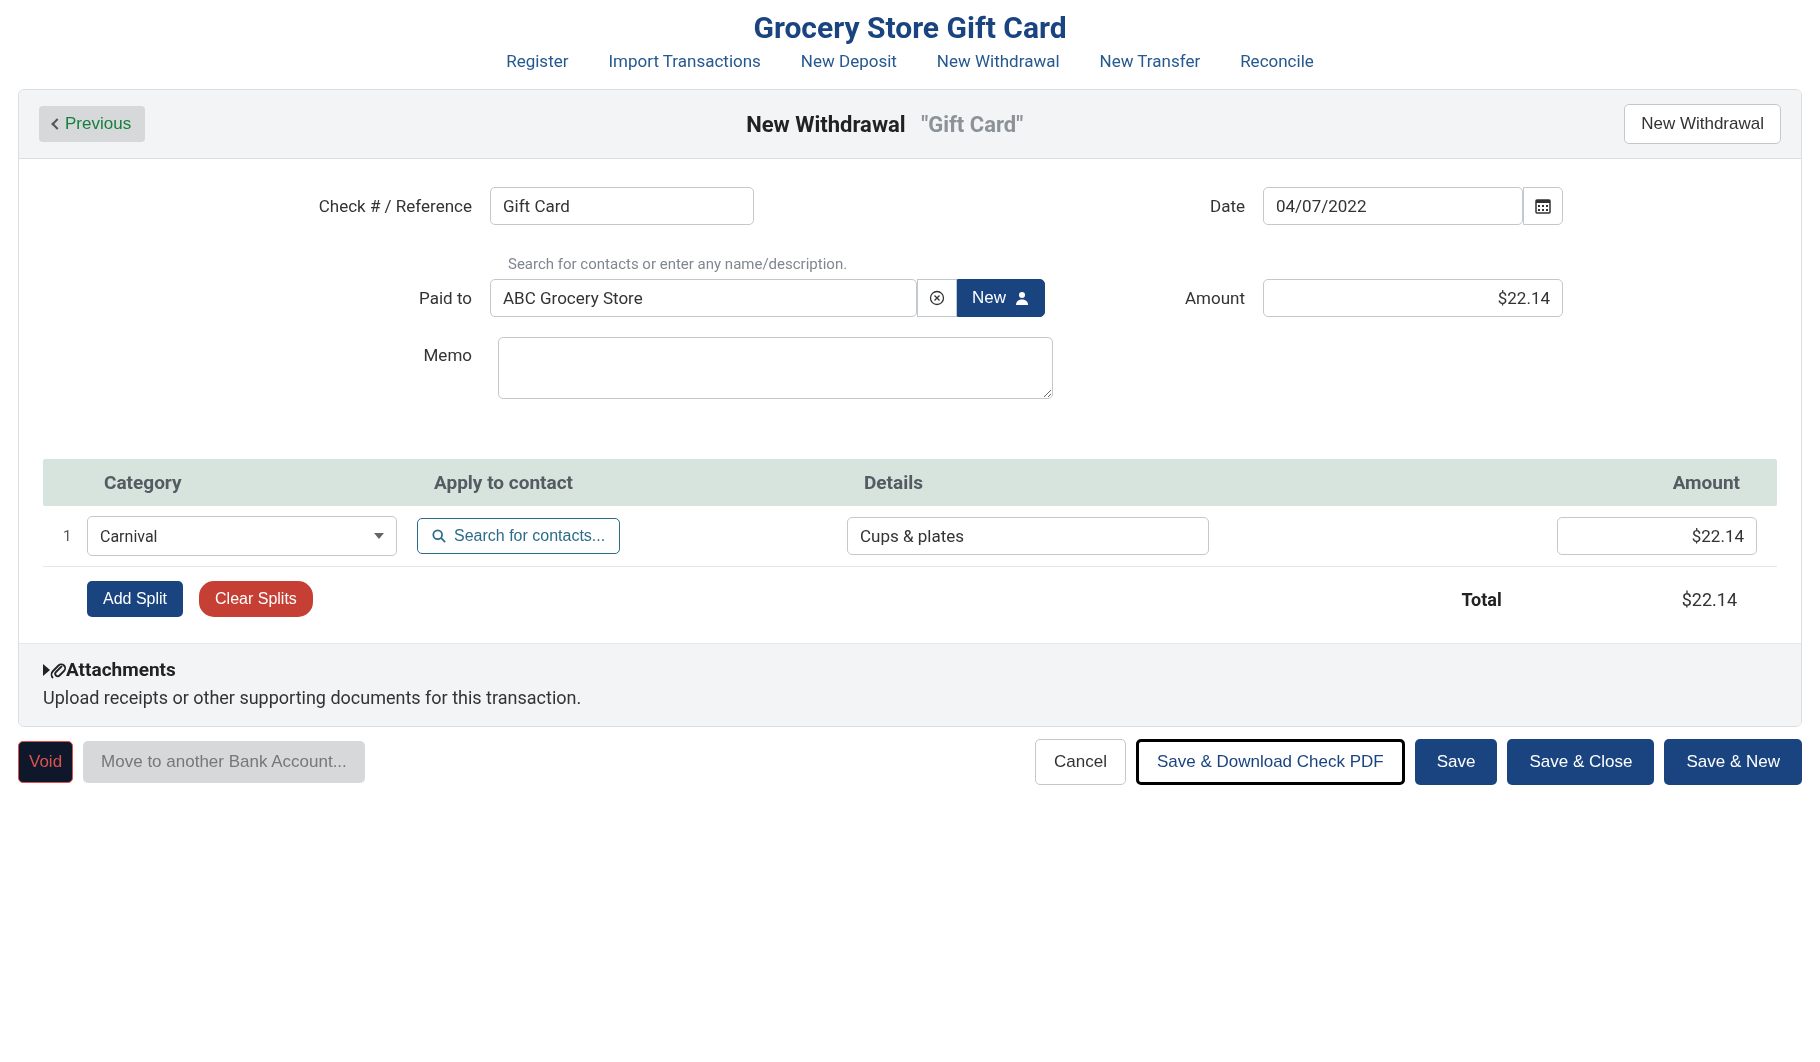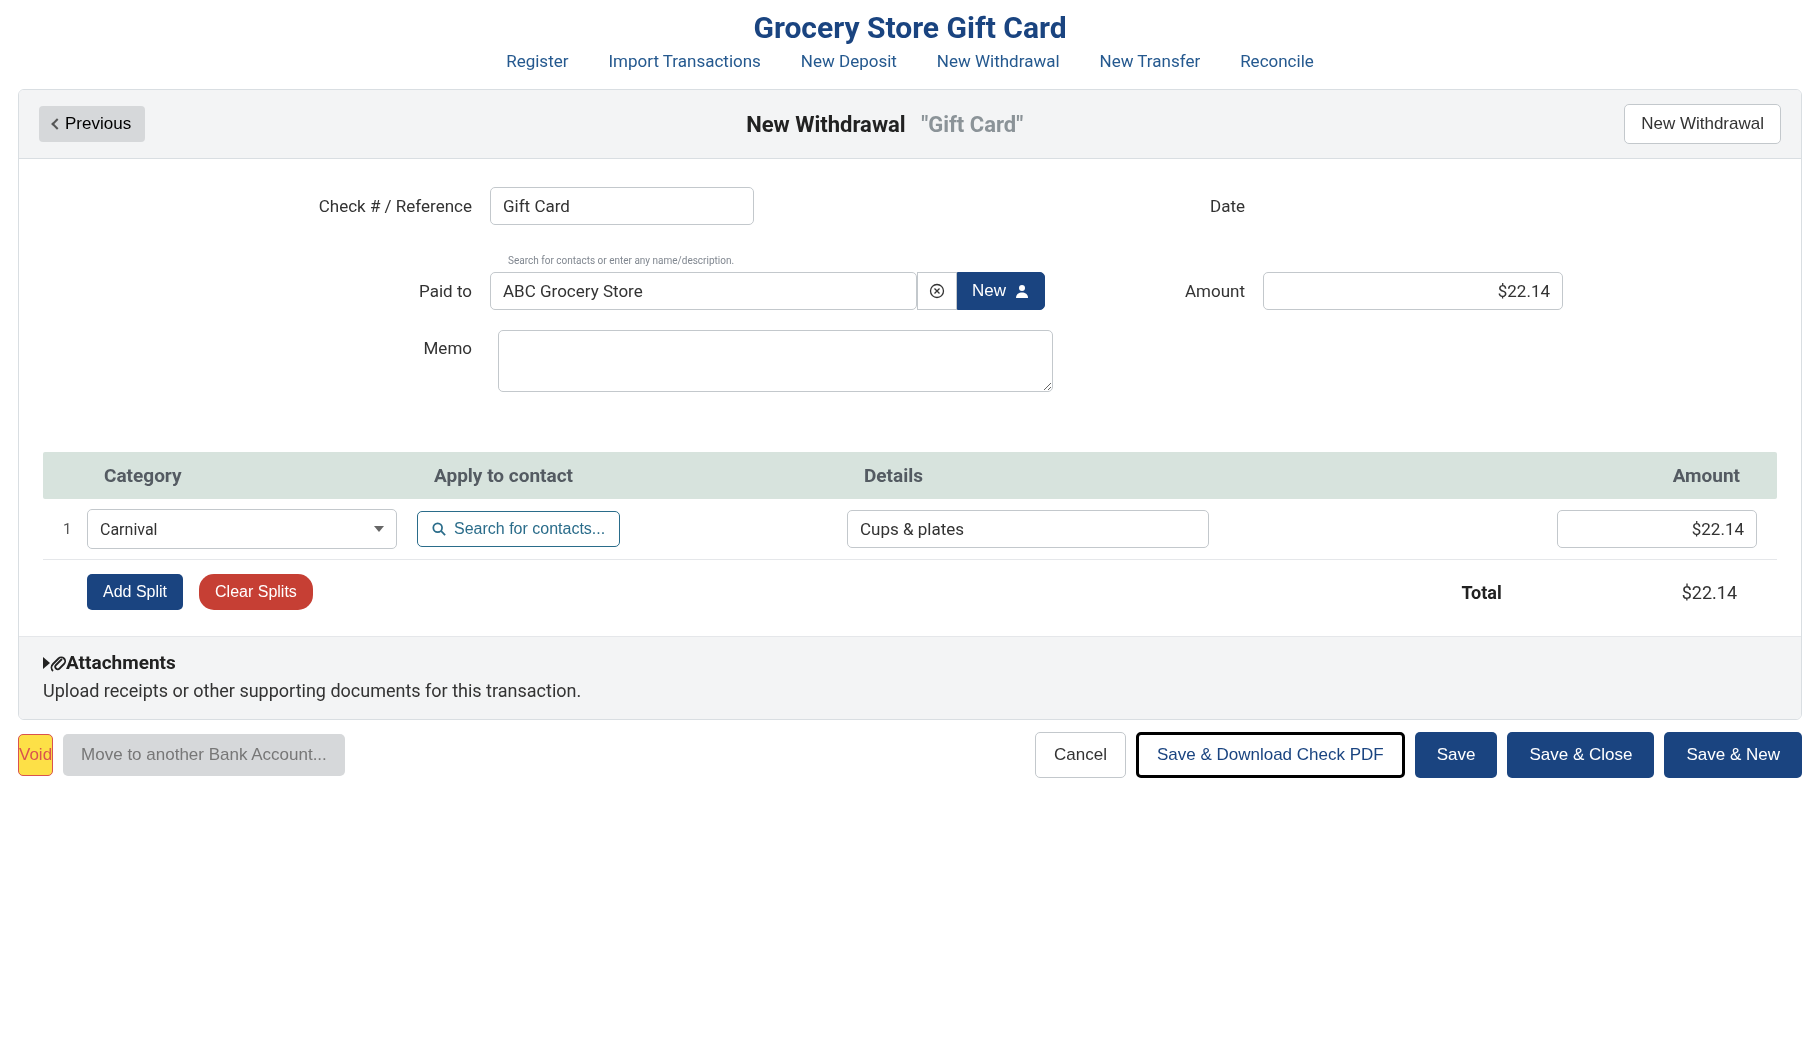--- a/index.html
+++ b/index.html
@@ -39,21 +39,21 @@
     padding: 14px 20px;
     display: flex;
     align-items: center;
     justify-content: space-between;
     border-bottom: 1px solid #d9dee2;
   }
   .prev-btn {
     background: #d6d8da;
     border: none;
     border-radius: 4px;
-    color: #000000;
+    color: #15803d;
     font-size: 17px;
     padding: 8px 14px;
     cursor: pointer;
     display: inline-flex;
     align-items: center;
     gap: 4px;
   }
   .header-center {
     flex: 1;
     text-align: center;
@@ -91,21 +91,21 @@
     width: 180px;
     text-align: right;
     padding-right: 18px;
     color: #333;
     font-size: 17px;
     flex-shrink: 0;
   }
   .form-label.right { width: 90px; }
   .hint {
     color: #808790;
-    font-size: 10px;
+    font-size: 15px;
     margin-left: 198px;
     margin-top: 10px;
     margin-bottom: 6px;
   }
   input[type="text"], textarea, .select-like {
     border: 1px solid #c3c8cc;
     border-radius: 5px;
     padding: 8px 12px;
     font-size: 17px;
     color: #333;
@@ -215,22 +215,22 @@
   .attach-desc { margin-top: 6px; font-size: 18px; color: #333; }
 
   .footer-bar {
     display:flex;
     align-items:center;
     justify-content: space-between;
     padding: 12px 18px 10px;
   }
   .footer-left { display:flex; gap:10px; }
   .btn-outline-danger {
-    border:1px solid #d9534f; color:#d9534f; background:#fde047;
-    border-radius:5px; padding: 10px 0; font-size:17px; cursor:pointer;
+    border:1px solid #d9534f; color:#d9534f; background:#0f172a;
+    border-radius:5px; padding: 10px 10px; font-size:17px; cursor:pointer;
   }
   .btn-disabled-gray {
     background:#d6d8da; color:#777; border:none; border-radius:5px;
     padding: 10px 18px; font-size:17px; cursor:pointer;
   }
   .footer-right { display:flex; gap:10px; }
   .btn-light {
     background:#fff; border:1px solid #c3c8cc; border-radius:5px;
     padding: 10px 18px; font-size:17px; color:#333; cursor:pointer;
   }
@@ -277,20 +277,35 @@
   <div class="form-area">
     <div class="form-grid">
 
       <div class="form-row">
         <label class="form-label">Check # / Reference</label>
         <input type="text" class="check-input" value="Gift Card" style="">
       </div>
 
       <div class="form-row">
         <label class="form-label right">Date</label>
+        <div class="date-wrap">
+          <input type="text" class="date-input" value="04/07/2022" style="">
+          <button class="date-btn">
+            <svg width="16" height="16" viewBox="0 0 16 16" fill="#333">
+                <rect x="1" y="2" width="14" height="13" rx="1" fill="none" stroke="#333" stroke-width="1.5"></rect>
+                <rect x="1" y="2" width="14" height="3" fill="#333"></rect>
+                <rect x="3" y="7" width="2" height="2"></rect>
+                <rect x="7" y="7" width="2" height="2"></rect>
+                <rect x="11" y="7" width="2" height="2"></rect>
+                <rect x="3" y="11" width="2" height="2"></rect>
+                <rect x="7" y="11" width="2" height="2"></rect>
+                <rect x="11" y="11" width="2" height="2"></rect>
+              </svg>
+          </button>
+        </div>
       </div>
 
       <div style="grid-column: 1;">
         <div class="hint">Search for contacts or enter any name/description.</div>
         <div class="form-row">
           <label class="form-label">Paid to</label>
           <div class="paidto-group">
             <input type="text" class="paidto-input" value="ABC Grocery Store" style="">
             <button class="clear-x">
               <svg width="16" height="16" viewBox="0 0 16 16">

